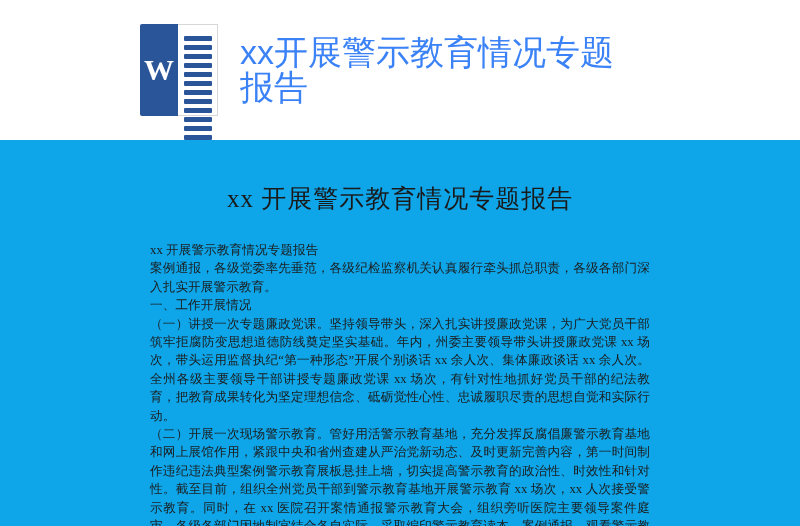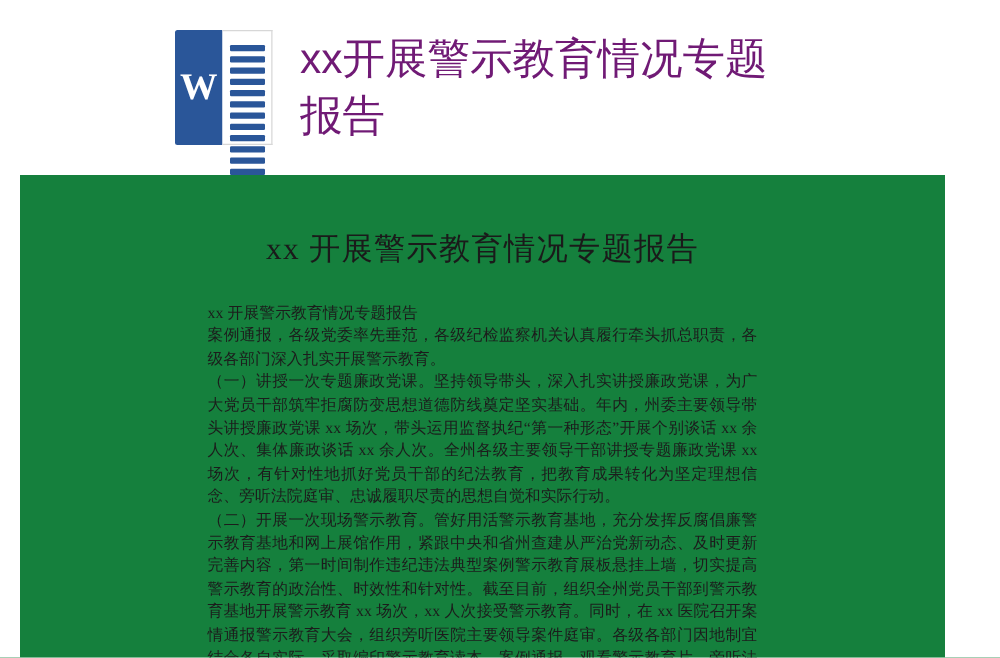--- a/index.html
+++ b/index.html
@@ -82,34 +82,34 @@
     display: block;
     height: 5px;
     background: #2a5699;
     margin-bottom: 4px;
     border-radius: 1px;
   }
   .header-title {
     margin-left: 22px;
     font-family: "Liberation Sans", sans-serif;
     font-size: 34px;
-    line-height: 46px;
-    color: #701a75;
+    line-height: 35px;
+    color: #3b82f6;
     font-weight: 500;
     max-width: 400px;
   }
 
   
   .doc {
     position: absolute;
-    left: 16px;
+    left: 0;
     top: 140px;
-    width: 740px;
+    width: 800px;
     height: 386px;
-    background: #15803d;
+    background: #0ea5e9;
   }
   .doc-inner {
     padding: 0 150px 0 150px;
   }
   .doc-title {
     text-align: center;
     font-family: "Liberation Serif", serif;
     font-size: 25px;
     color: #1a1a1a;
     margin-top: 42px;
@@ -153,18 +153,19 @@
       </div>
     </div>
     <div class="header-title">xx开展警示教育情况专题报告</div>
   </div>
 
   <div class="doc">
     <div class="doc-inner">
       <div class="doc-title">xx 开展警示教育情况专题报告</div>
       <p>xx 开展警示教育情况专题报告</p>
       <p>案例通报，各级党委率先垂范，各级纪检监察机关认真履行牵头抓总职责，各级各部门深入扎实开展警示教育。</p>
-      <p>（一）讲授一次专题廉政党课。坚持领导带头，深入扎实讲授廉政党课，为广大党员干部筑牢拒腐防变思想道德防线奠定坚实基础。年内，州委主要领导带头讲授廉政党课 xx 场次，带头运用监督执纪“第一种形态”开展个别谈话 xx 余人次、集体廉政谈话 xx 余人次。全州各级主要领导干部讲授专题廉政党课 xx 场次，有针对性地抓好党员干部的纪法教育，把教育成果转化为坚定理想信念、旁听法院庭审、忠诚履职尽责的思想自觉和实际行动。</p>
+      <p>一、工作开展情况</p>
+      <p>（一）讲授一次专题廉政党课。坚持领导带头，深入扎实讲授廉政党课，为广大党员干部筑牢拒腐防变思想道德防线奠定坚实基础。年内，州委主要领导带头讲授廉政党课 xx 场次，带头运用监督执纪“第一种形态”开展个别谈话 xx 余人次、集体廉政谈话 xx 余人次。全州各级主要领导干部讲授专题廉政党课 xx 场次，有针对性地抓好党员干部的纪法教育，把教育成果转化为坚定理想信念、砥砺觉性心性、忠诚履职尽责的思想自觉和实际行动。</p>
       <p>（二）开展一次现场警示教育。管好用活警示教育基地，充分发挥反腐倡廉警示教育基地和网上展馆作用，紧跟中央和省州查建从严治党新动态、及时更新完善内容，第一时间制作违纪违法典型案例警示教育展板悬挂上墙，切实提高警示教育的政治性、时效性和针对性。截至目前，组织全州党员干部到警示教育基地开展警示教育 xx 场次，xx 人次接受警示教育。同时，在 xx 医院召开案情通报警示教育大会，组织旁听医院主要领导案件庭审。各级各部门因地制宜结合各自实际、采取编印警示教育读本、案例通报、观看警示教育片、旁听法院庭审、上门送廉等形式，切实警示教育大会，据好警示教育的深度</p>
     </div>
   </div>
 
 </div>
 
 </body></html>

